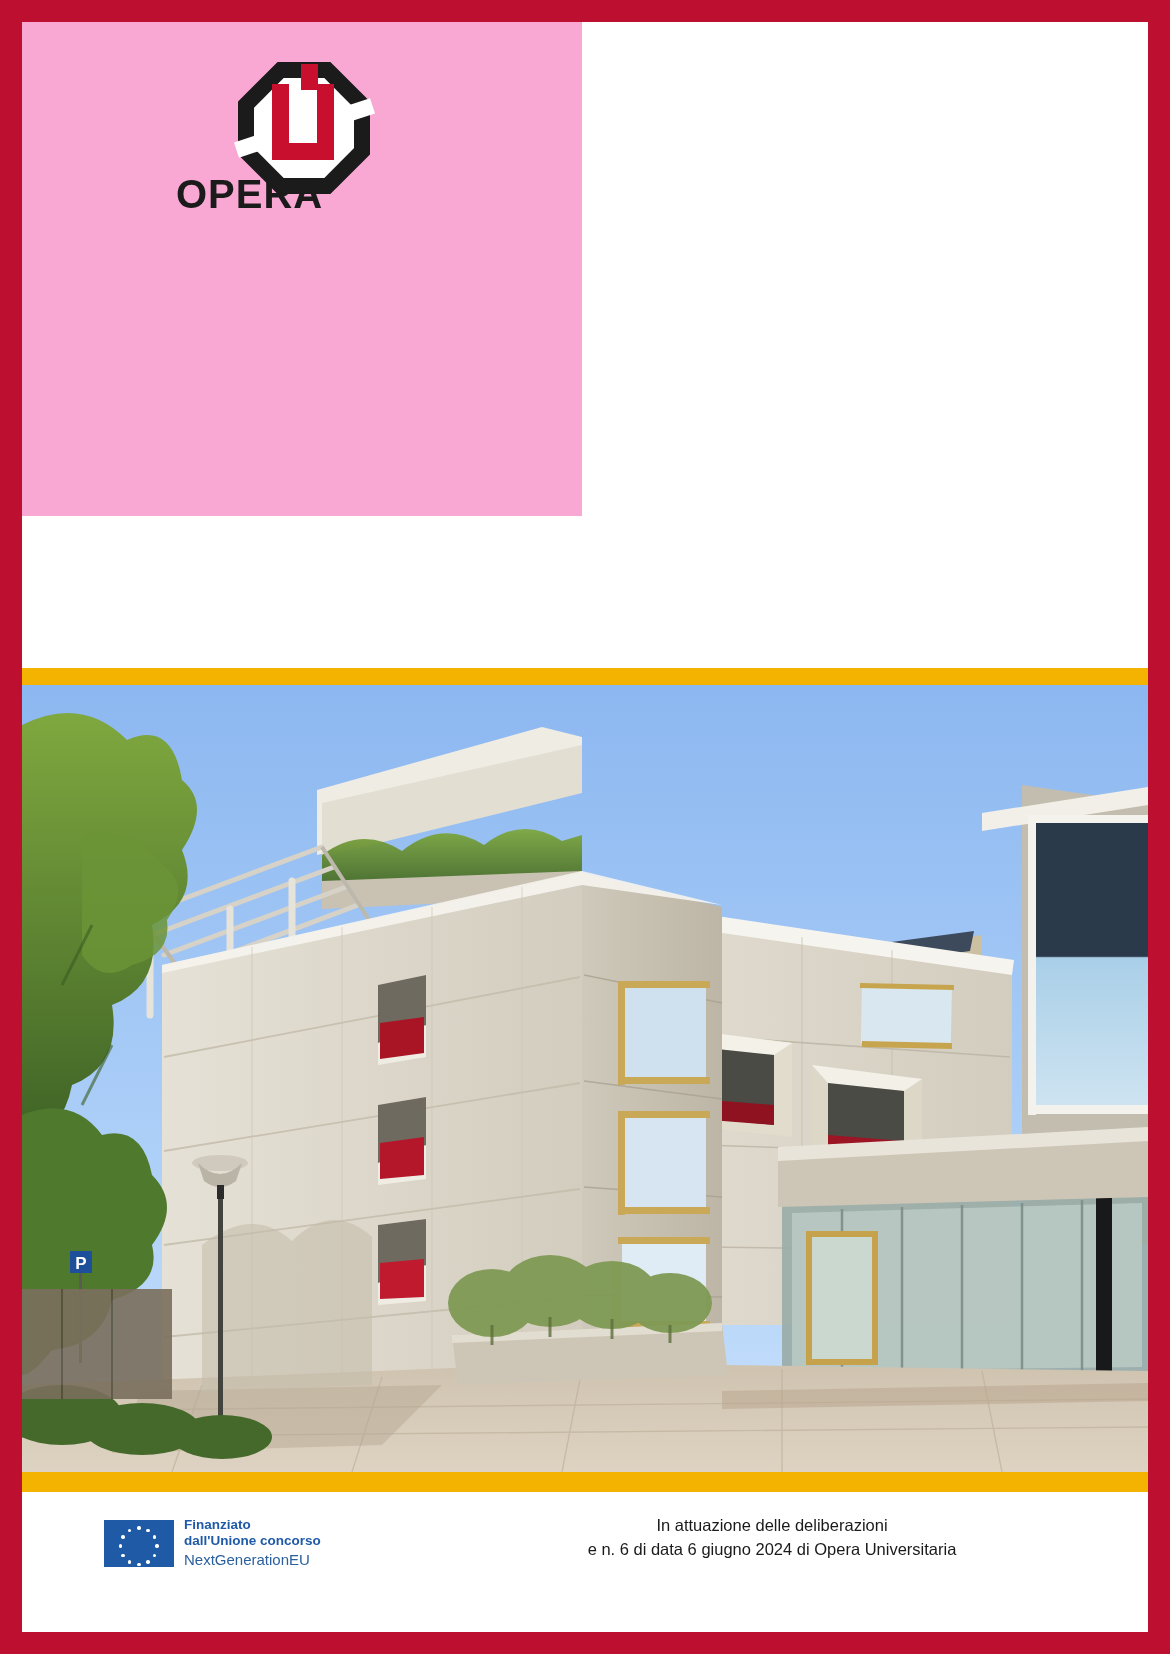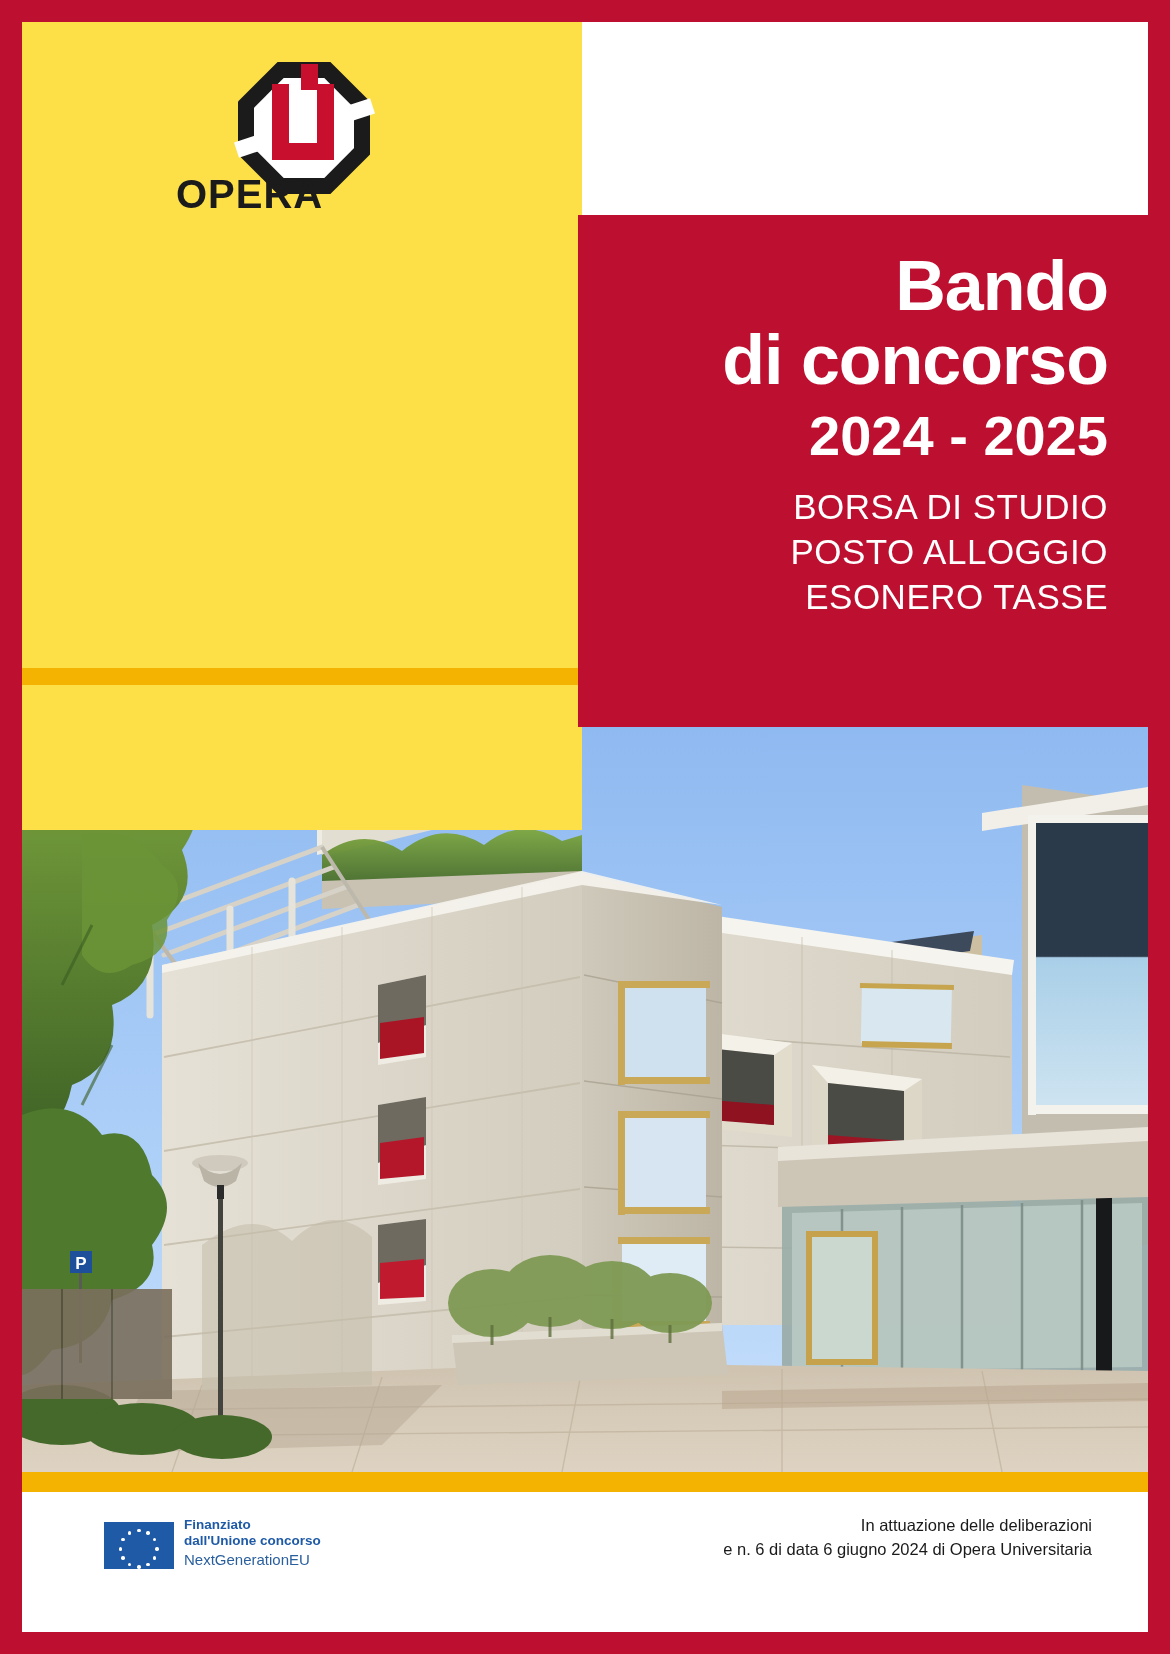--- a/index.html
+++ b/index.html
@@ -32,22 +32,22 @@
   .frame-bottom { left: 0;  bottom: 0; width: 1170px; height: 22px; }
   .frame-left   { left: 0;  top: 0;    width: 22px;   height: 1654px; }
   .frame-right  { right: 0; top: 0;    width: 22px;   height: 1654px; }
 
   
   .logo-area {
     position: absolute;
     left: 22px;
     top: 22px;
     width: 560px;
-    height: 808px;
-    background: #fde047;
+    height: 494px;
+    background: #f9a8d4;
     z-index: 20;
   }
   .logo {
     position: absolute;
     left: 120px;
     top: 40px;
     width: 300px;
     height: 180px;
   }
   .logo-mark {
@@ -197,21 +197,21 @@
     width: 1126px;
     height: 140px;
     background: #ffffff;
     z-index: 20;
   }
   .eu-logo {
     position: absolute;
     left: 82px;
     top: 25px;
     display: flex;
-    align-items: flex-end;
+    align-items: center;
   }
   .eu-flag {
     width: 70px;
     height: 47px;
     background: #1f5aa6;
     position: relative;
     flex: none;
   }
   .eu-flag .star {
     position: absolute;
@@ -235,21 +235,21 @@
     font-weight: 400;
     color: #2a5f9e;
     white-space: nowrap;
     margin-top: 2px;
   }
   .deliberation {
     position: absolute;
     left: 430px;
     top: 22px;
     width: 640px;
-    text-align: right;
+    text-align: center;
     color: #1a1a1a;
     font-size: 16.5px;
     line-height: 1.45;
   }
 </style>
 </head>
 <body>
 
 <div class="page">
 
@@ -528,30 +528,20 @@
         <div class="logo-octagon-inner"></div>
         <div class="logo-octagon-gapH"></div>
         <div class="logo-u">
           <div class="logo-u-tail"></div>
         </div>
       </div>
       <div class="logo-word1">OPERA</div>
     </div>
   </div>
 
-  <div class="title-block">
-    <div class="title-main">Bando</div>
-    <div class="title-main">di concorso</div>
-    <div class="title-years">2024 - 2025</div>
-    <ul class="subtitle-list">
-      <li>BORSA DI STUDIO</li>
-      <li>POSTO ALLOGGIO</li>
-      <li>ESONERO TASSE</li>
-    </ul>
-  </div>
 
   <div class="footer">
     <div class="eu-logo">
       <div class="eu-flag">
         <span class="star" style="left:33.2px; top:6.5px;"></span>
         <span class="star" style="left:42.3px; top:8.9px;"></span>
         <span class="star" style="left:49.0px; top:15.6px;"></span>
         <span class="star" style="left:51.4px; top:24.8px;"></span>
         <span class="star" style="left:49.0px; top:34.0px;"></span>
         <span class="star" style="left:42.3px; top:40.7px;"></span>

